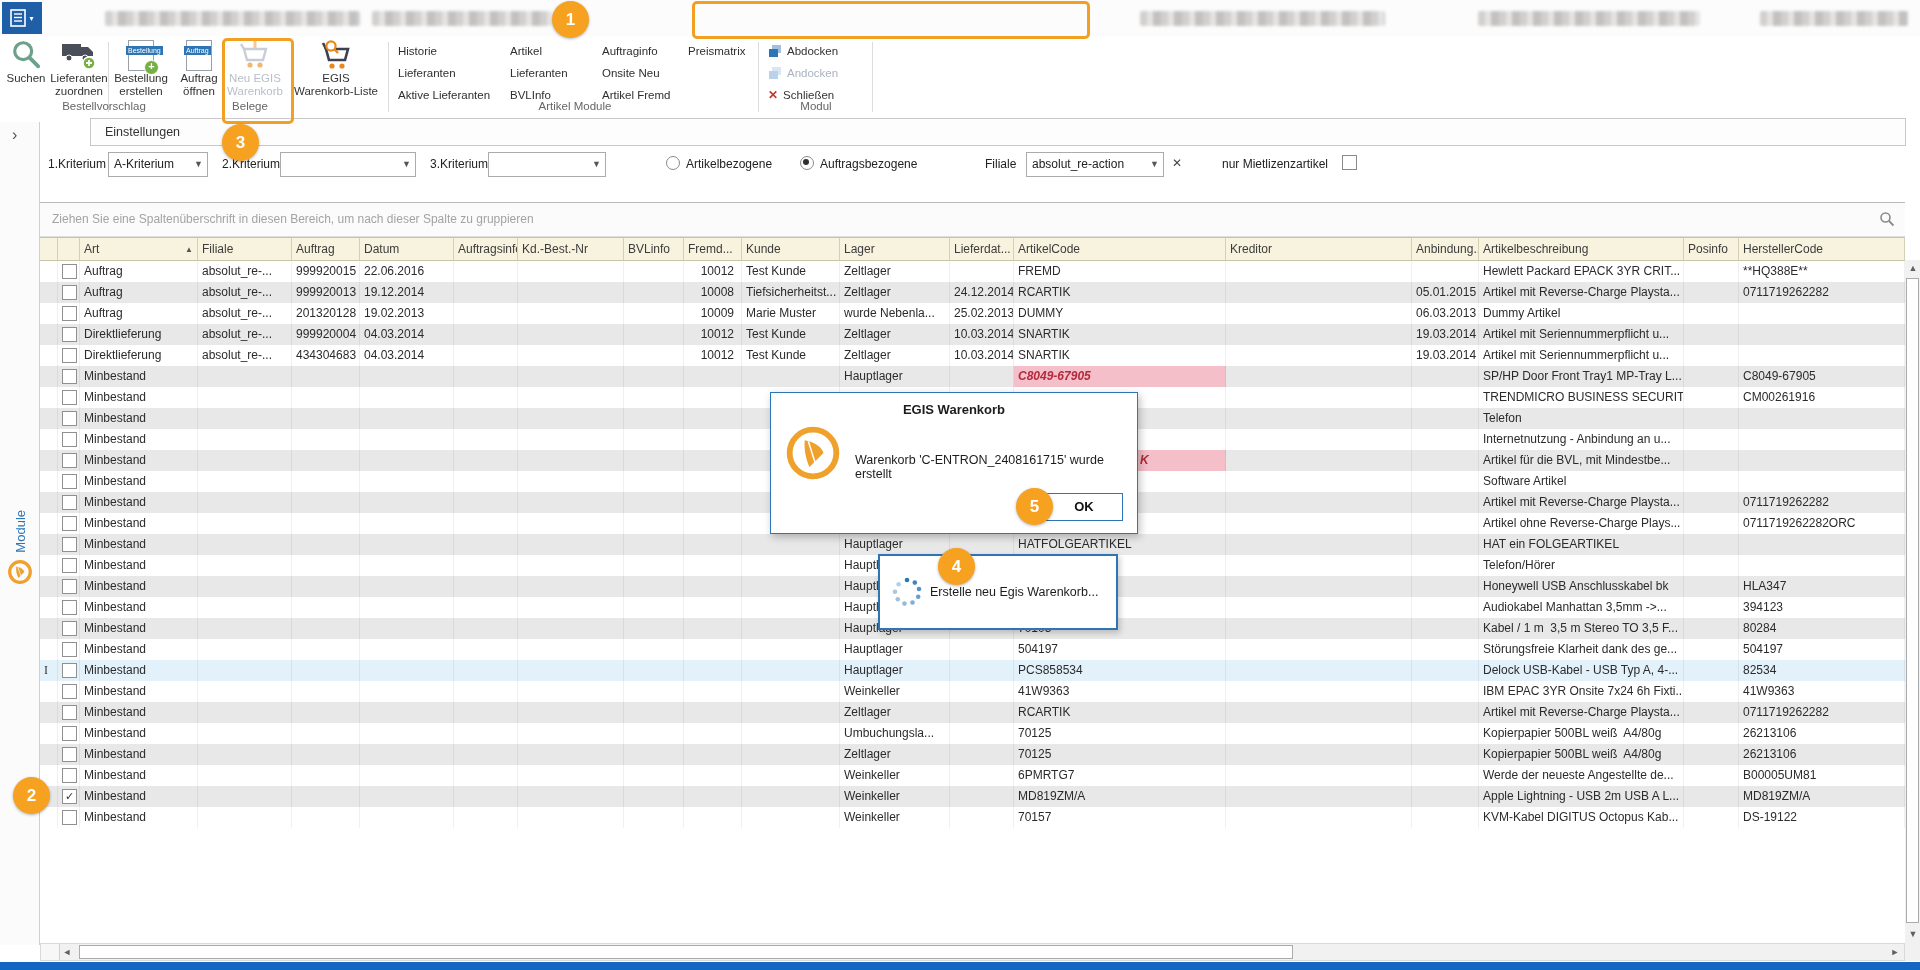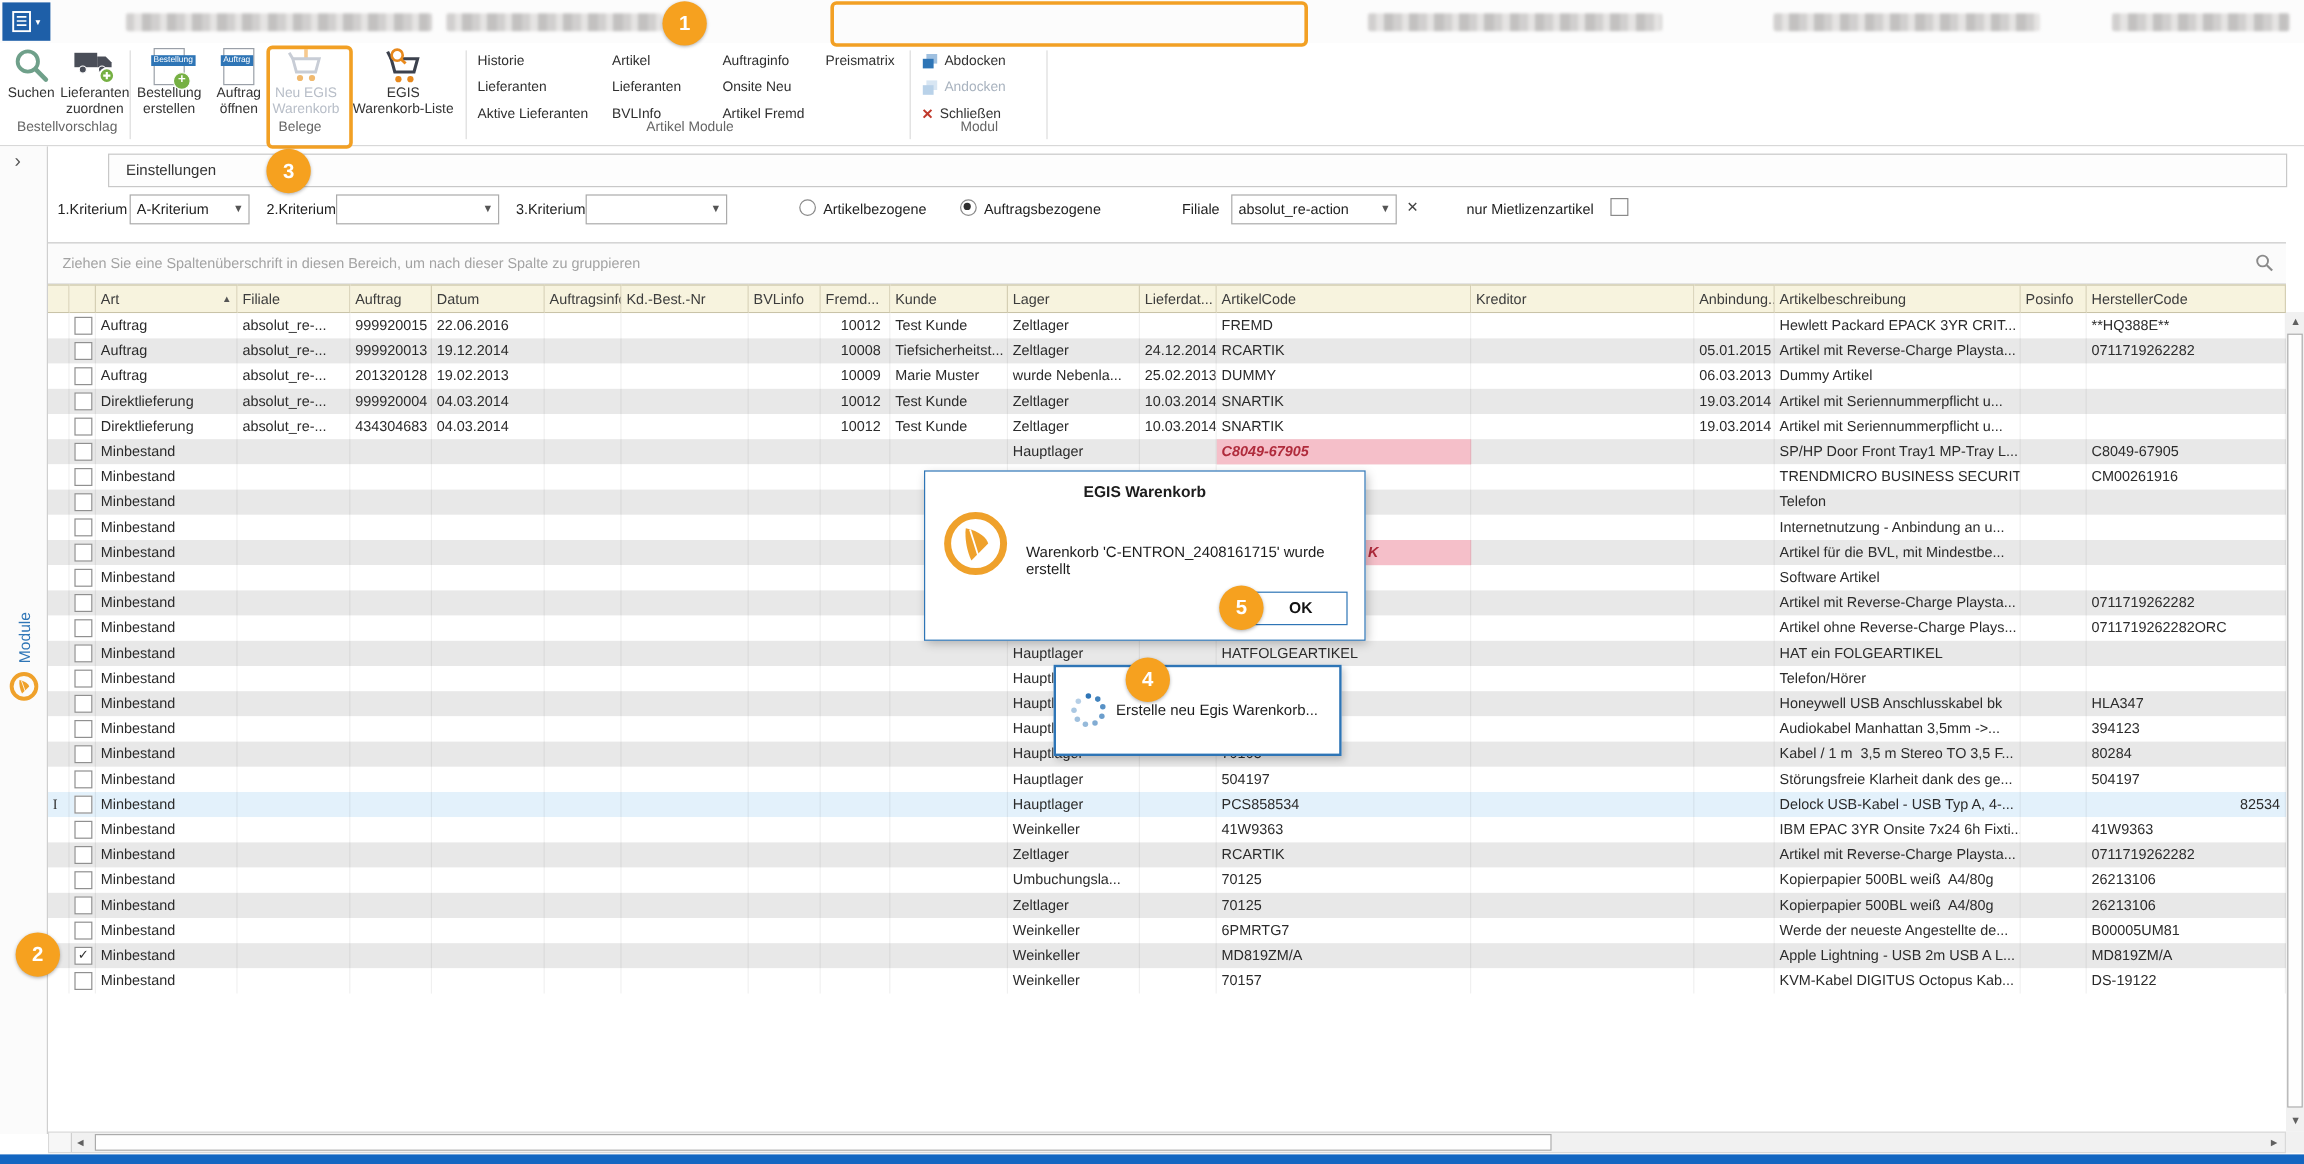--- a/index.html
+++ b/index.html
@@ -35,21 +35,21 @@
   .linkcol{position:absolute;top:4px;}
   .linkitem{font-size:11.5px;line-height:22px;color:#2f2f2f;white-space:nowrap;cursor:pointer;}
   .modrow{display:flex;align-items:center;gap:5px;height:22px;font-size:11.5px;color:#333;cursor:pointer;}
   .modrow.disabled{color:#a9b3bf;cursor:default;}
   .hlbox{position:absolute;border:3px solid #F2A024;border-radius:5px;z-index:25;pointer-events:none;}
   
   .badge{position:absolute;width:37px;height:37px;border-radius:50%;background:#F6A11F;color:#fff;
          font-size:17px;font-weight:bold;display:flex;align-items:center;justify-content:center;
          z-index:30;box-shadow:0 1px 3px rgba(0,0,0,.3);}
   
-  #settings{position:absolute;left:0;top:122px;width:1920px;height:78px;background:#fff;}
+  #settings{position:absolute;left:0;top:112px;width:1920px;height:78px;background:#fff;}
   #einstbar{position:absolute;left:90px;top:6px;width:1816px;height:28px;background:#fdfdfd;
             border:1px solid #c8c8c8;font-size:12.5px;color:#333;line-height:26px;padding-left:14px;
             box-sizing:border-box;}
   .slbl{position:absolute;top:45px;font-size:12px;color:#222;white-space:nowrap;}
   .combo{position:absolute;top:40px;height:25px;background:#fff;border:1px solid #ababab;
          box-sizing:border-box;font-size:12px;color:#222;line-height:23px;padding:0 18px 0 5px;
          cursor:pointer;white-space:nowrap;overflow:hidden;}
   .combo .arr{position:absolute;right:4px;top:0;font-size:9px;color:#555;line-height:23px;}
   .radio{position:absolute;top:44px;width:14px;height:14px;border:1px solid #8a8a8a;border-radius:50%;
          background:#fff;box-sizing:border-box;cursor:pointer;}
@@ -249,21 +249,21 @@
           </svg>
         <span>Andocken</span>
       </div>
       <div class="modrow">
         <span style="color:#C0392B;font-weight:bold;font-size:12px;">✕</span>
         <span>Schließen</span>
       </div>
     </div>
     <div class="rdiv" style="left:872px;"></div>
 
-    <div class="gl" style="left:0;width:112px;">Bestellvorschlag</div>
+    <div class="gl" style="left:0;width:112px;padding-left:48px;">Bestellvorschlag</div>
     <div class="gl" style="left:112px;width:276px;">Belege</div>
     <div class="gl" style="left:392px;width:366px;">Artikel Module</div>
     <div class="gl" style="left:762px;width:108px;">Modul</div>
   </div>
   <div class="hlbox" style="left:222px;top:38px;width:66px;height:80px;"></div>
 
   <div id="settings">
     <div id="einstbar">Einstellungen</div>
     <span class="slbl" style="left:48px;">1.Kriterium</span>
     <div class="combo" style="left:108px;width:100px;">
@@ -745,21 +745,21 @@
           <div class="gcell" style="width: 60px;"></div>
           <div class="gcell r" style="width: 58px;"></div>
           <div class="gcell" style="width: 98px;"></div>
           <div class="gcell" style="width: 110px;">Hauptlager</div>
           <div class="gcell" style="width: 64px;"></div>
           <div class="gcell" style="width: 212px;">PCS858534</div>
           <div class="gcell" style="width: 186px;"></div>
           <div class="gcell" style="width: 67px;"></div>
           <div class="gcell" style="width: 205px;">Delock USB-Kabel - USB Typ A, 4-...</div>
           <div class="gcell" style="width: 55px;"></div>
-          <div class="gcell" style="width: 166px; text-align: right;">82534</div>
+          <div class="gcell" style="width: 166px;">82534</div>
         </div>
         <div class="grow">
           <div class="gcell" style="width: 18px;"></div>
           <div class="gcell" style="width: 22px;"><div class="cb"></div></div>
           <div class="gcell" style="width: 118px;">Minbestand</div>
           <div class="gcell" style="width: 94px;"></div>
           <div class="gcell r" style="width: 68px;"></div>
           <div class="gcell" style="width: 94px;"></div>
           <div class="gcell" style="width: 64px;"></div>
           <div class="gcell" style="width: 106px;"></div>

